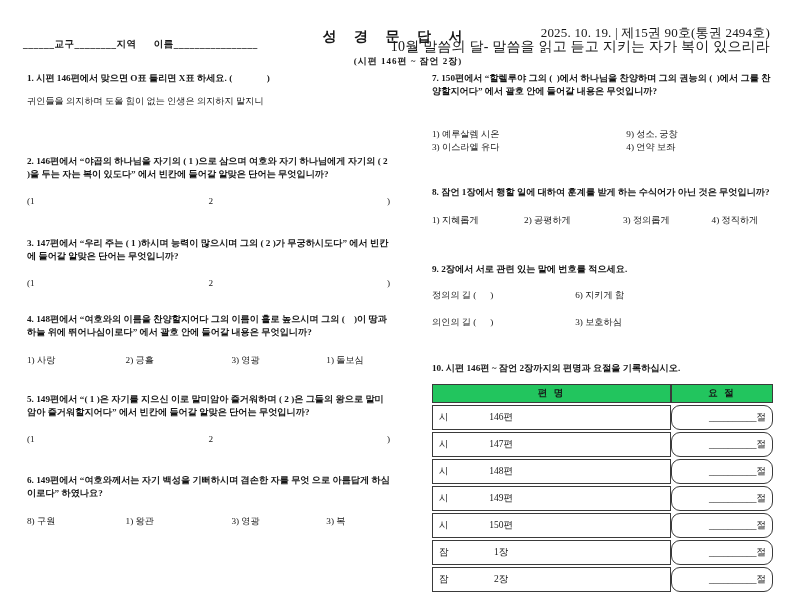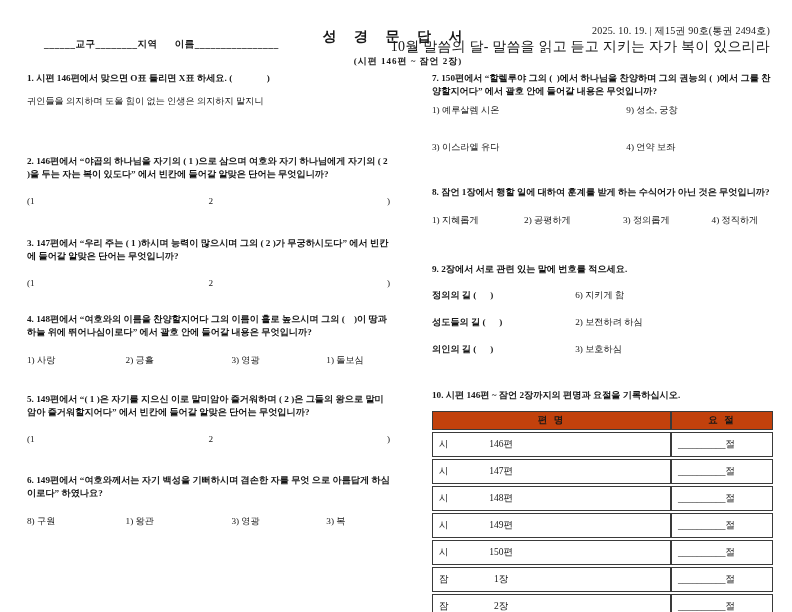--- a/index.html
+++ b/index.html
@@ -7,36 +7,36 @@
     width:792px;height:612px;
     background:#ffffff;
     font-family:"Liberation Serif","DejaVu Serif",serif;
     color:#161616;
     position:relative;
     overflow:hidden;
   }
   .page{position:absolute;inset:0;}
   
   .org-line{
-    position:absolute;left:44px;top:38px;
+    position:absolute;left:23px;top:38px;
     font-size:9.5px;font-weight:bold;letter-spacing:0.5px;white-space:pre;
   }
   .title{
     position:absolute;left:0;right:0;top:28px;
     text-align:center;
     font-size:14px;font-weight:bold;letter-spacing:7px;
   }
   .subtitle{
     position:absolute;left:0;right:0;top:55px;
     text-align:center;
     font-size:9px;font-weight:bold;letter-spacing:1px;padding-left:24px;
   }
   .issue-line{
     position:absolute;right:22px;top:24px;
-    font-size:10px;text-align:right;letter-spacing:0.2px;
+    font-size:13px;text-align:right;letter-spacing:0.2px;
   }
   .slogan{
     position:absolute;right:22px;top:38px;
     font-size:14px;text-align:right;letter-spacing:0.2px;
   }
   
   .col{position:absolute;top:72px;font-size:9.2px;line-height:13px;}
   .col-left{left:27px;width:365px;}
   .col-right{left:432px;width:341px;}
   .q-text{font-weight:bold;}
@@ -47,53 +47,53 @@
     margin-top:14px;padding-right:2px;
   }
   
   .options-row{display:flex;margin-top:15px;}
   .options-row span:nth-child(1){width:27%;}
   .options-row span:nth-child(2){width:29%;}
   .options-row span:nth-child(3){width:26%;}
   .options-row span:nth-child(4){width:18%;}
   .options-grid{
     display:grid;grid-template-columns:57% 43%;
-    row-gap:24px;margin-top:6px;
+    row-gap:0;margin-top:30px;
   }
   
   .mt-q2{margin-top:47px;}
   .mt-q3{margin-top:29px;}
   .mt-q4{margin-top:23px;}
   .mt-q5{margin-top:26px;}
   .mt-q6{margin-top:28px;}
   .mt-q8{margin-top:32px;}
   .mt-q9{margin-top:36px;}
   .mt-q10{margin-top:31px;}
   
   .match-row{display:flex;margin-top:12px;}
-  .match-row .m-left{width:42%;font-weight:bold;}
+  .match-row .m-left{width:42%;}
   .match-row{height:15px;}
   .match-gap{margin-top:13px;}
   
   table.verse-table{
     width:100%;margin-top:7px;
     border-collapse:separate;border-spacing:0 2px;
     font-size:9.5px;
   }
   table.verse-table th,table.verse-table td{
     border:1px solid #3a3a3a;
     padding:0 6px;
   }
   table.verse-table th{
-    background:#c2410c;
+    background:#22c55e;
     font-weight:bold;height:17px;text-align:center;letter-spacing:2px;
   }
   table.verse-table td{height:23px;}
   td.cell-name{border-right:1px solid #3a3a3a;}
-  td.cell-verse{text-align:left;width:88px;}
+  td.cell-verse{text-align:right;width:88px;border-radius:9px;}
   .book{display:inline-block;width:32px;}
   .chapter{display:inline-block;width:60px;text-align:center;}
 </style>
 </head>
 <body>
 
 <div class="page">
 
   <div class="org-line">______교구________지역      이름________________</div>
   <div class="title">성 경 문 답 서</div>
@@ -179,24 +179,20 @@
       </div>
     </div>
 
     <div class="mt-q9">
       <div class="q-text">9. 2장에서 서로 관련 있는 말에 번호를 적으세요.</div>
       <div class="match-row match-gap">
         <span class="m-left">정의의 길 (&nbsp;&nbsp;&nbsp;&nbsp;&nbsp;&nbsp;)</span>
         <span class="m-right">6)  지키게 함</span>
       </div>
       <div class="match-row">
-        <span class="m-left">성도들의 길 (&nbsp;&nbsp;&nbsp;&nbsp;&nbsp;&nbsp;)</span>
-        <span class="m-right">2) 보전하려 하심</span>
-      </div>
-      <div class="match-row">
         <span class="m-left">의인의 길 (&nbsp;&nbsp;&nbsp;&nbsp;&nbsp;&nbsp;)</span>
         <span class="m-right">3) 보호하심</span>
       </div>
     </div>
 
     <div class="mt-q10">
       <div class="q-text">10. 시편 146편 ~ 잠언 2장까지의 편명과 요절을 기록하십시오.</div>
       <table class="verse-table">
         <thead>
           <tr>

